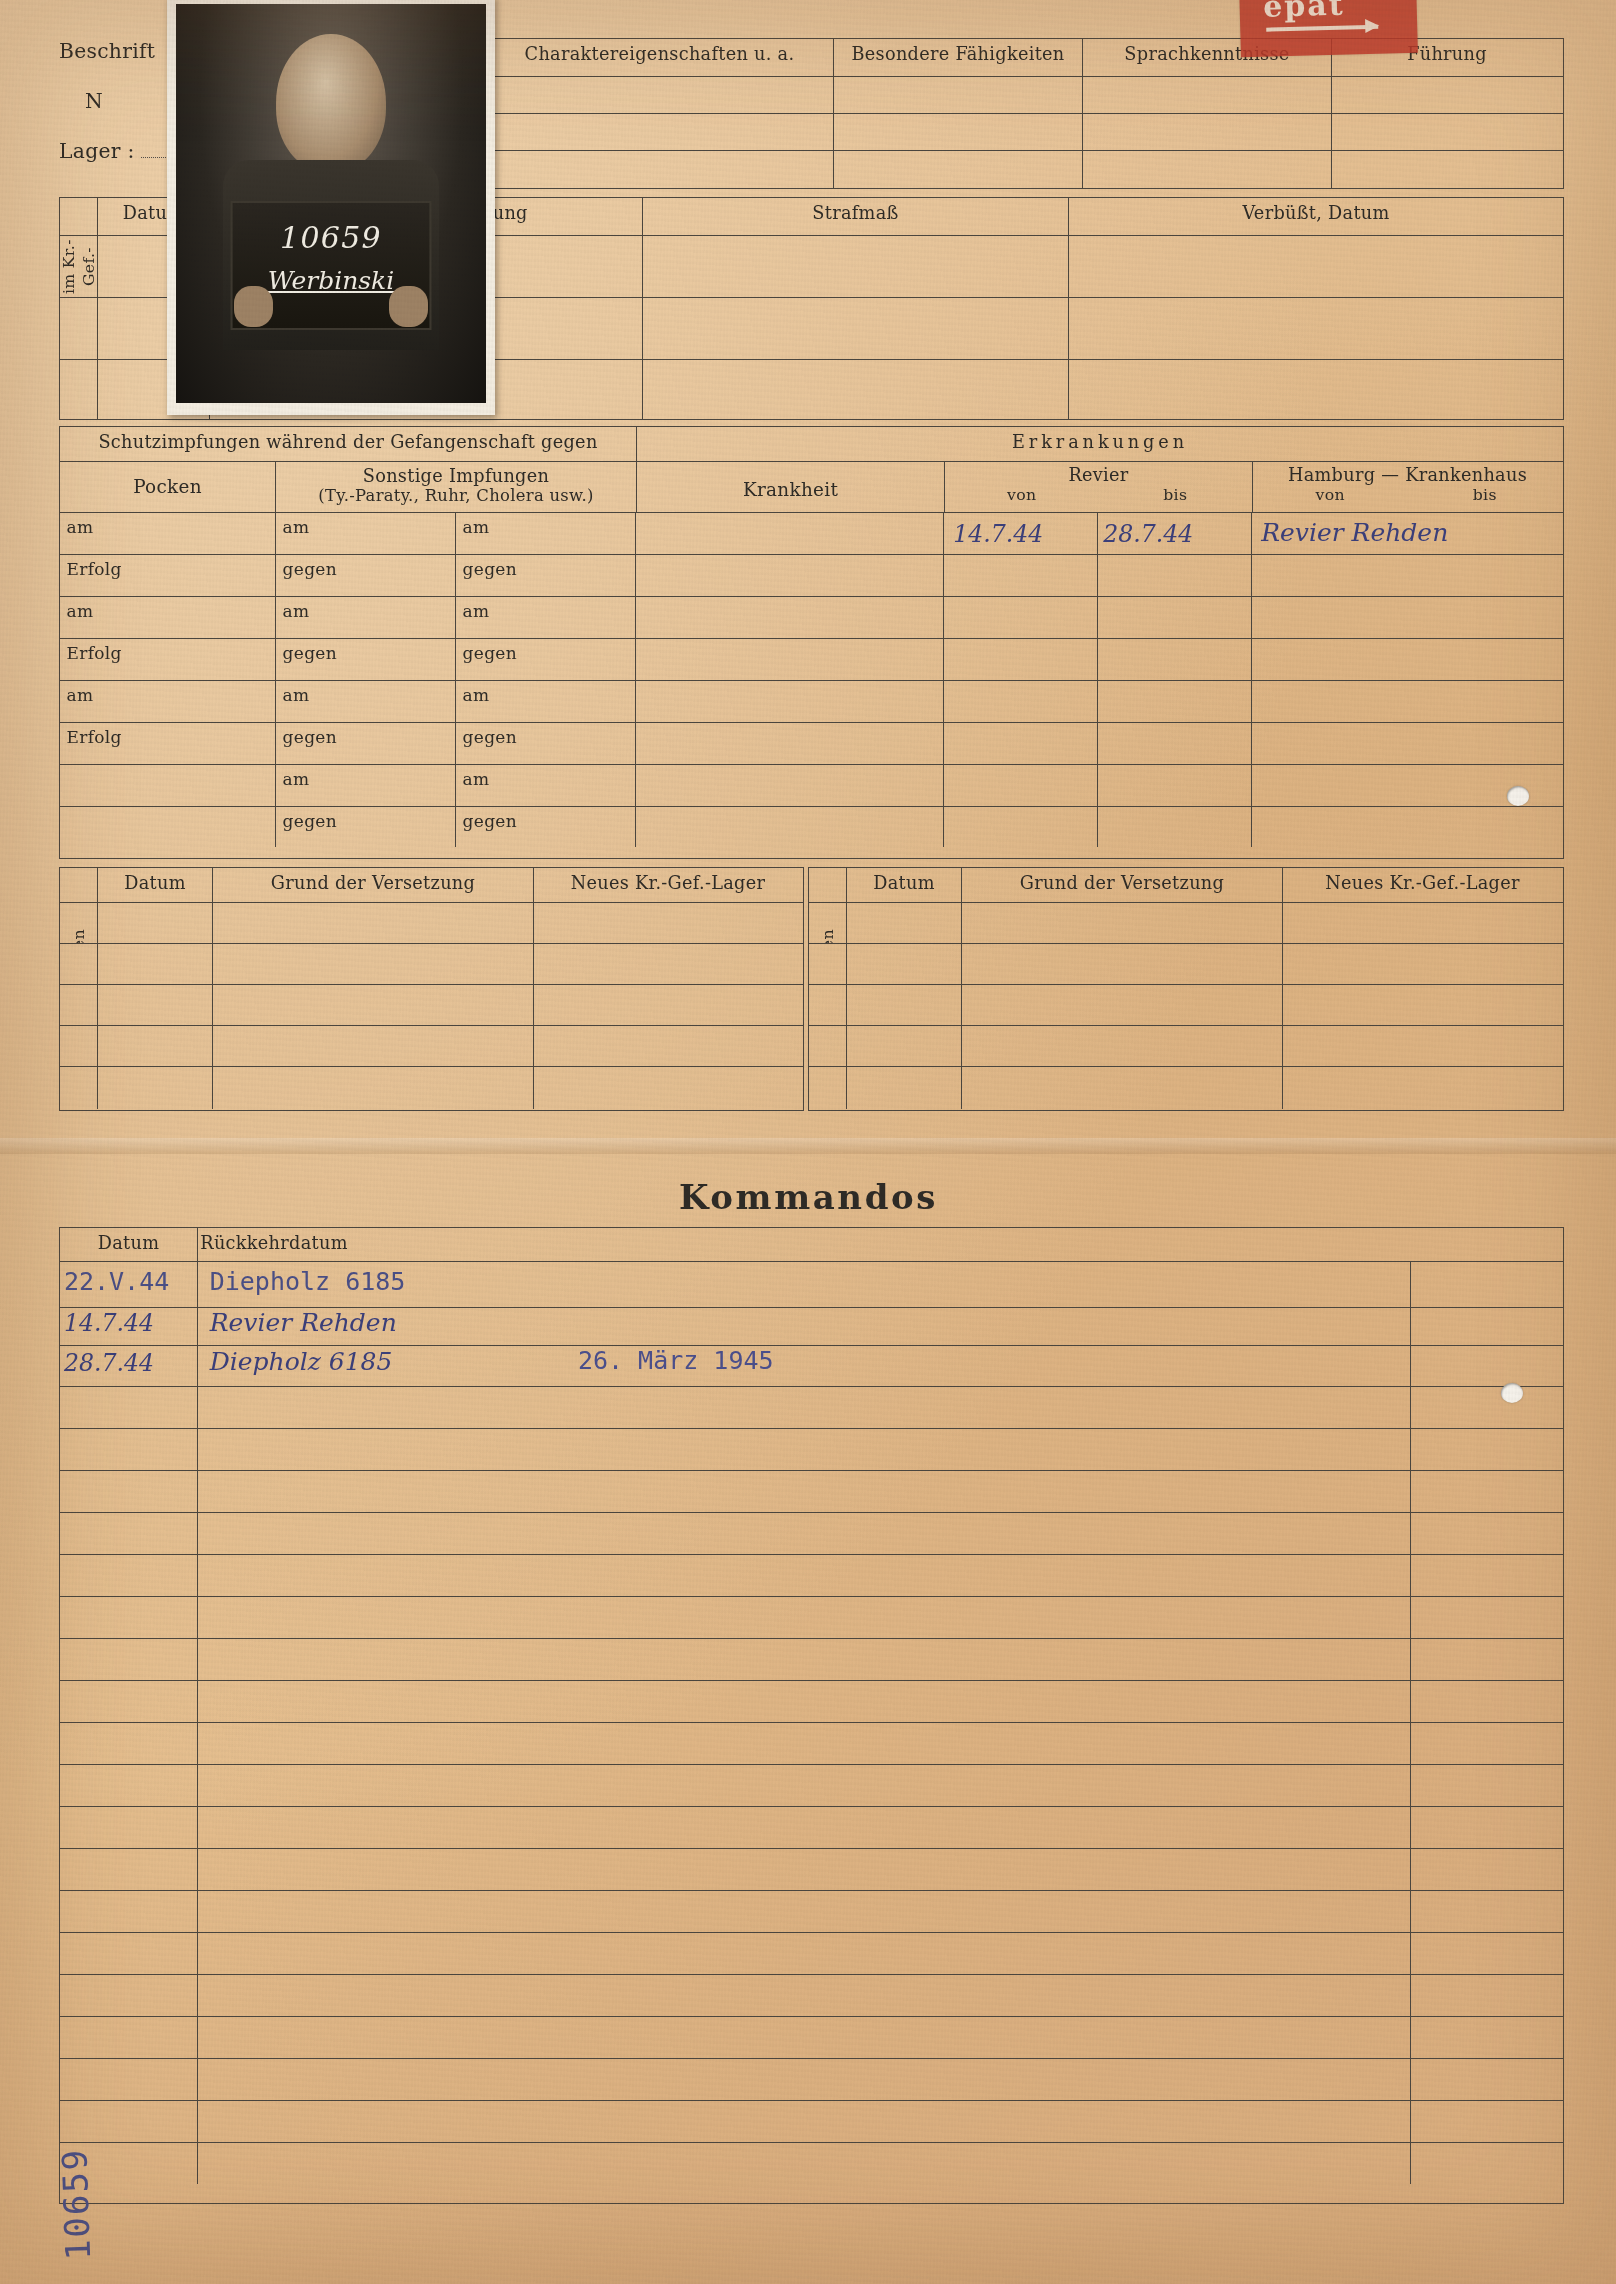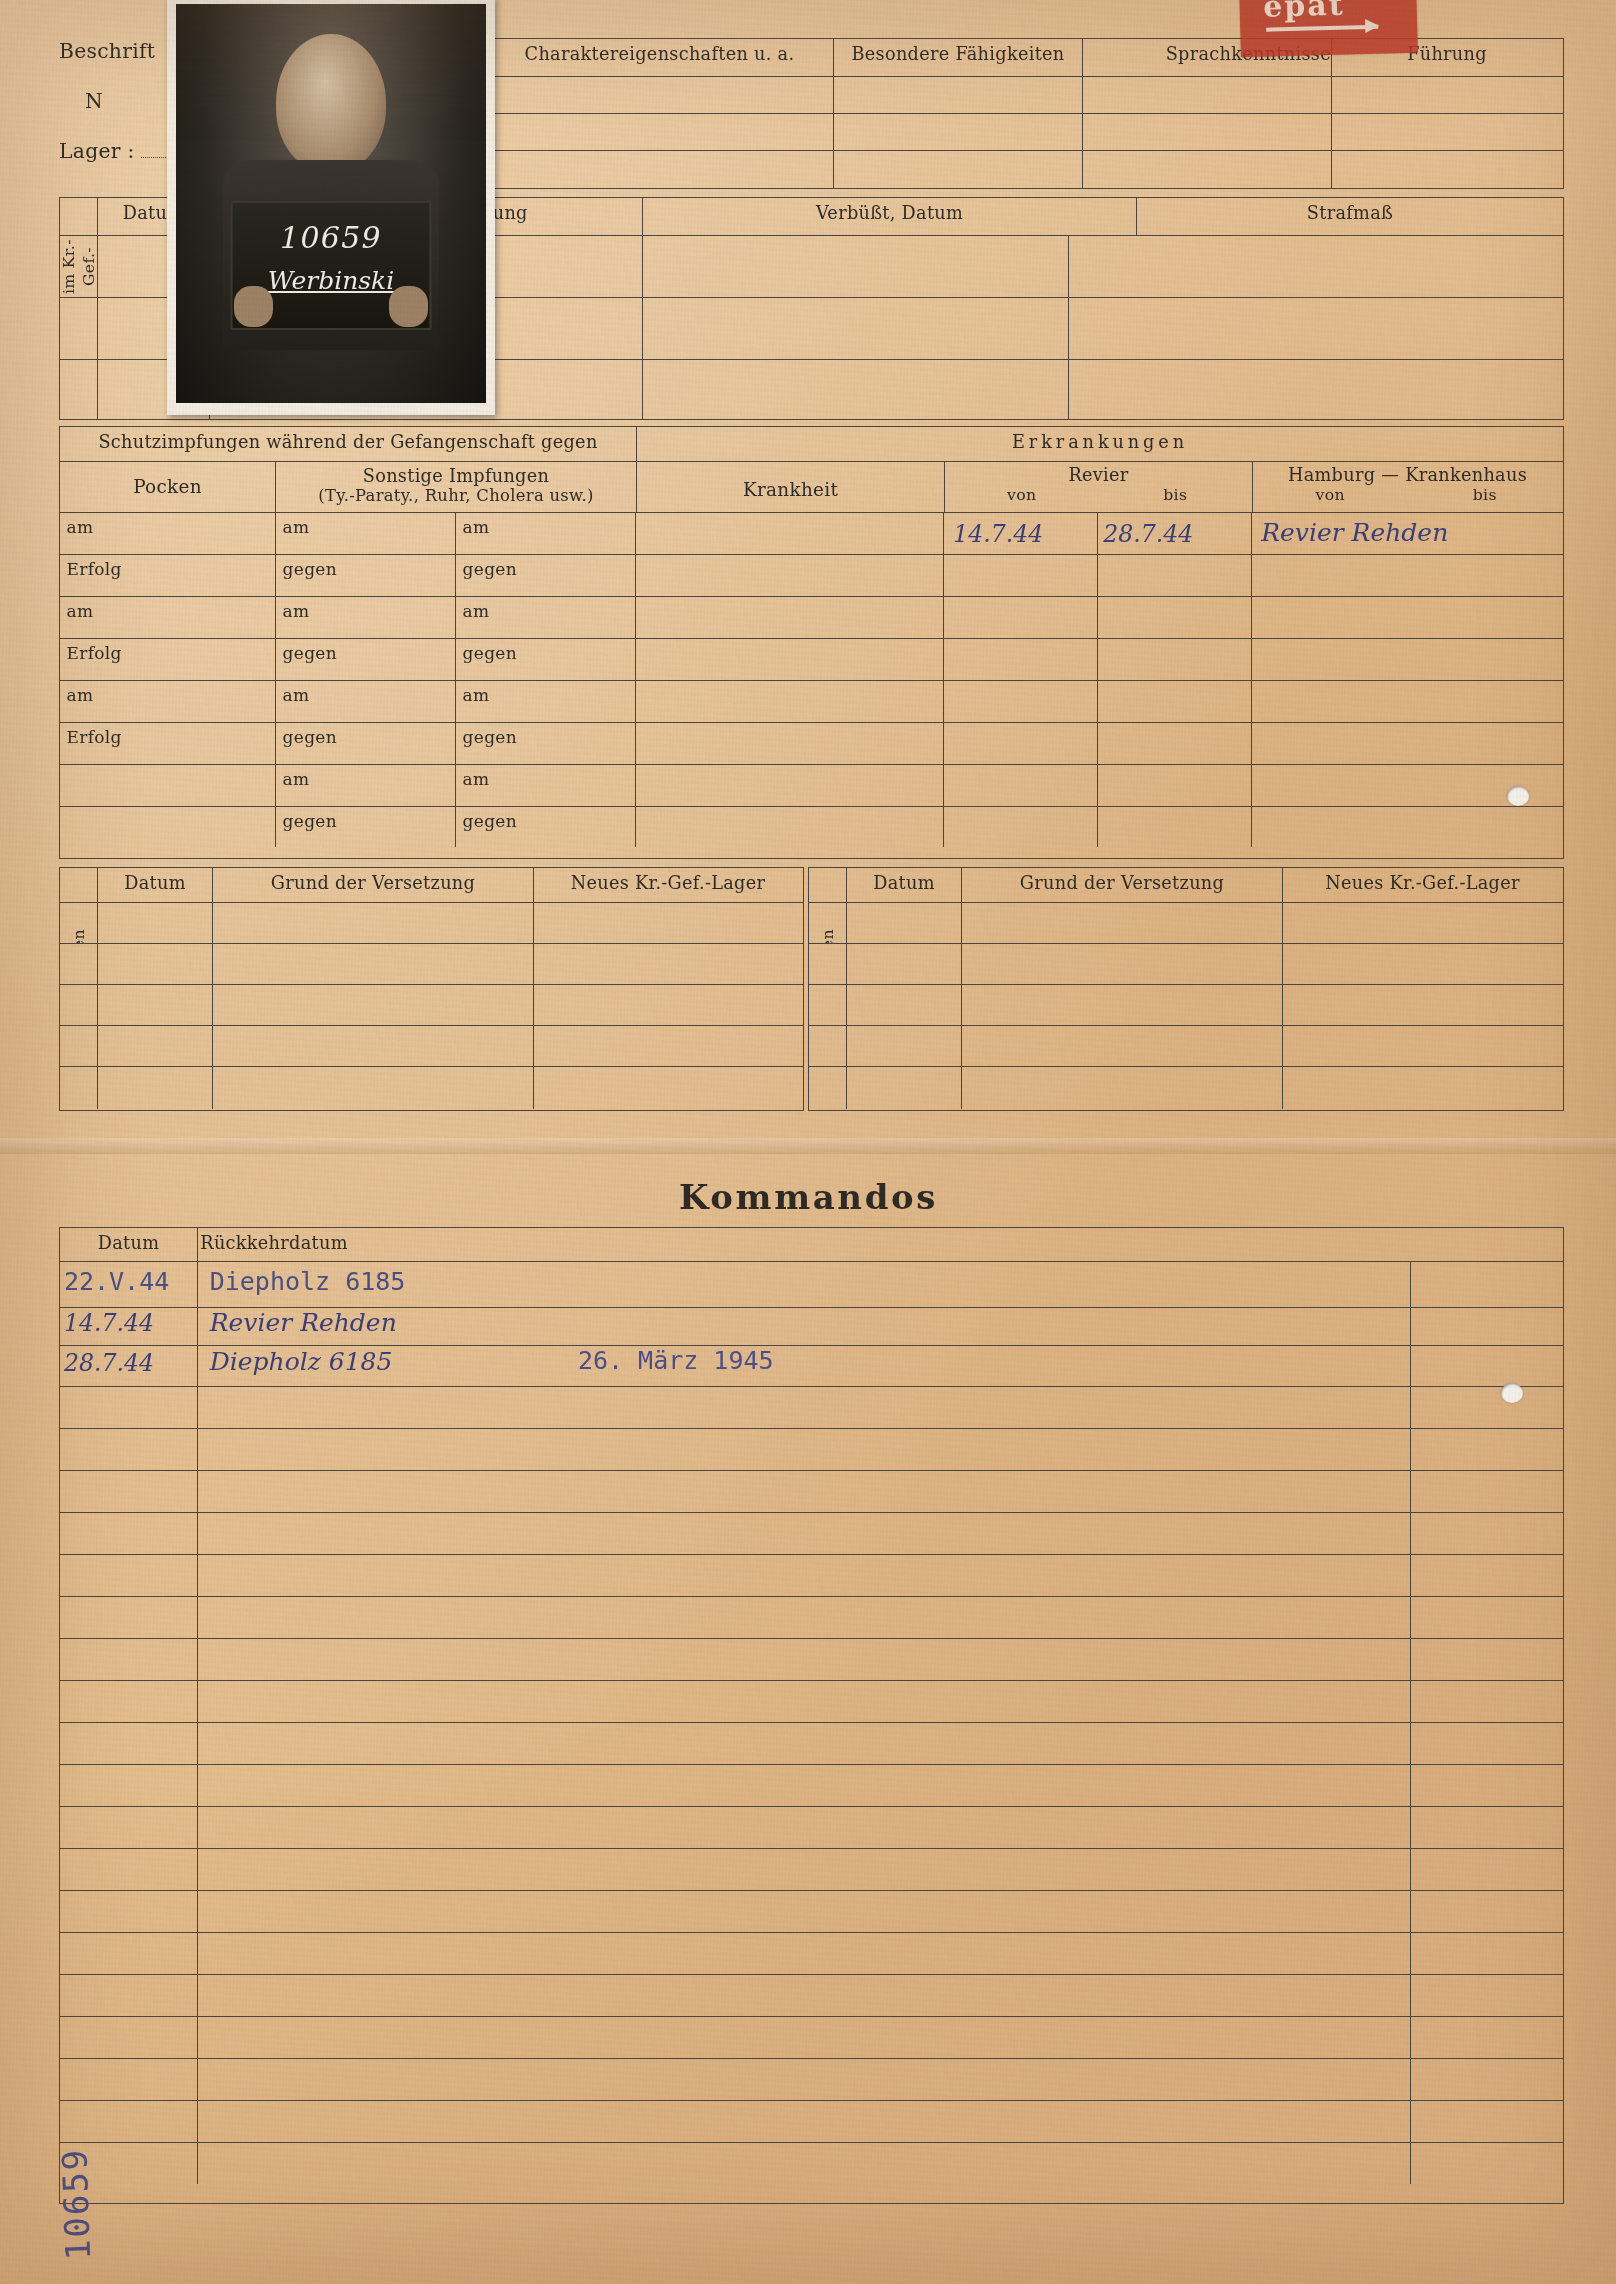--- a/index.html
+++ b/index.html
@@ -208,21 +208,21 @@
   <div id="top-left-labels" class="fr">
     <div><span>Beschrift</span></div>
     <div style="padding-left:26px;"><span>N</span></div>
     <div><span>Lager :</span> <span class="dotline"></span></div>
   </div>
 
   <div class="tbl" id="t-char" style="left:485px; top:38px; width:1079px; height:151px;">
     <div class="cellrow" style="height:37px;">
       <div class="cell fr hdr" style="width:348px;">Charaktereigenschaften u. a.</div>
       <div class="cell fr hdr" style="width:249px;">Besondere Fähigkeiten</div>
-      <div class="cell fr hdr" style="width:249px;text-align:right;">Sprachkenntnisse</div>
+      <div class="cell fr hdr" style="width:249px;">Sprachkenntnisse</div>
       <div class="cell fr hdr" style="width:230px;">Führung</div>
     </div>
     <div class="cellrow" style="height:37px;">
       <div class="cell" style="width:348px;"></div>
       <div class="cell" style="width:249px;"></div>
       <div class="cell" style="width:249px;"></div>
       <div class="cell" style="width:230px;"></div>
     </div>
     <div class="cellrow" style="height:37px;">
       <div class="cell" style="width:348px;"></div>
@@ -236,22 +236,22 @@
       <div class="cell" style="width:249px;"></div>
       <div class="cell" style="width:230px;"></div>
     </div>
   </div>
 
   <div class="tbl" id="t-straf" style="left:59px; top:197px; width:1505px; height:223px;">
     <div class="cellrow" style="height:37px;">
       <div class="cell" style="width:38px;"></div>
       <div class="cell fr hdr" style="width:112px;">Datum</div>
       <div class="cell fr hdr" style="width:433px;">Grund der Bestrafung</div>
+      <div class="cell fr hdr" style="width:426px;">Strafmaß</div>
       <div class="cell fr hdr" style="width:494px;">Verbüßt, Datum</div>
-      <div class="cell fr hdr" style="width:426px;">Strafmaß</div>
     </div>
     <div class="cellrow" style="height:62px;">
       <div class="cell" style="width:38px;">
         <div class="vert fr">Strafen im Kr.-Gef.-Lager</div>
       </div>
       <div class="cell" style="width:112px;"></div>
       <div class="cell" style="width:433px;"></div>
       <div class="cell" style="width:426px;"></div>
       <div class="cell" style="width:494px;"></div>
     </div>

